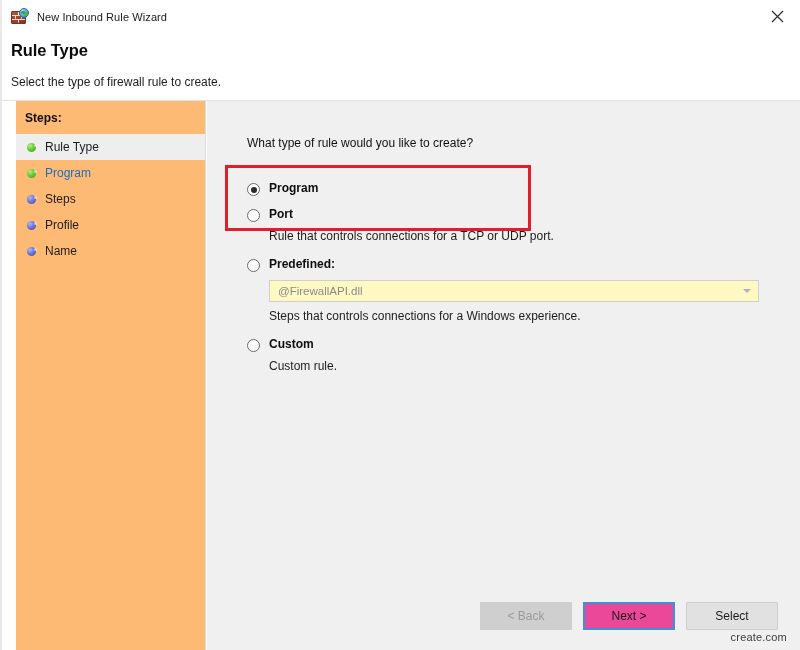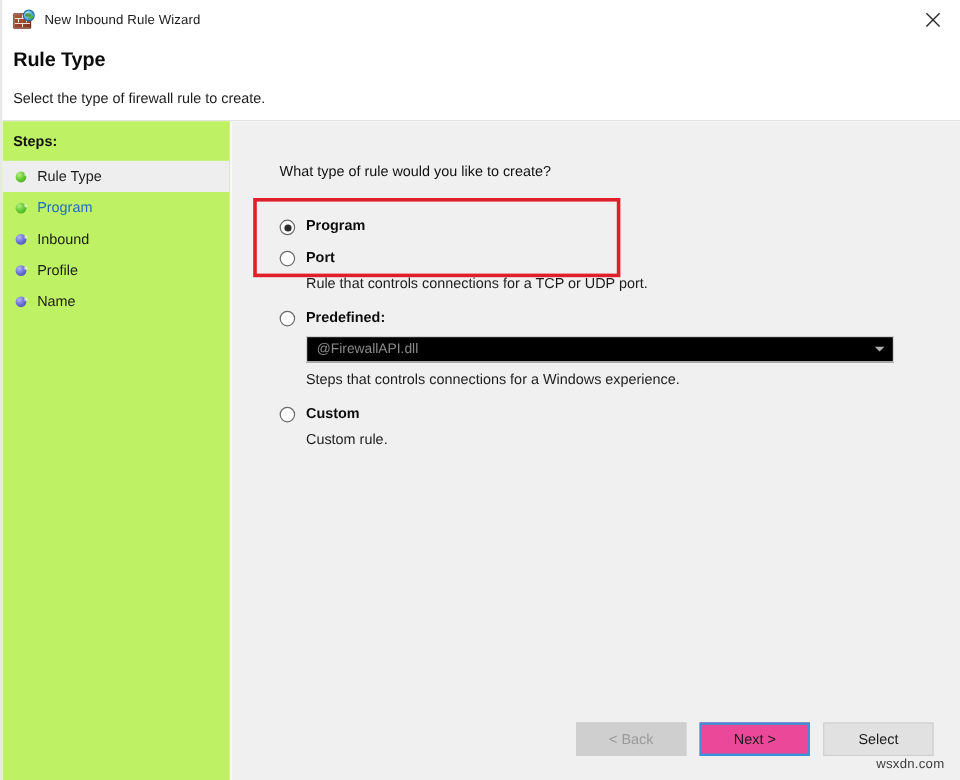--- a/index.html
+++ b/index.html
@@ -127,23 +127,24 @@
     display: flex;
     height: 549px;
     background: #ffffff;
   }
 
   
   #sidebar {
     position: relative;
     width: 190px;
     flex: 0 0 190px;
-    background: #bef264;
+    background: #fdba74;
     border-right: 1px solid #dcdcdc;
     padding-top: 9px;
+    margin-left: 14px;
   }
   #steps-label {
     font-size: 12px;
     font-weight: bold;
     color: #111111;
     padding: 0 0 8px 9px;
     line-height: 16px;
   }
   .step-item {
     display: flex;
@@ -244,21 +245,21 @@
     height: 66px;
     border: 3px solid #e11e2b;
     pointer-events: none;
   }
 
   
   #predefined-combo {
     margin: 8px 0 0 22px;
     width: 490px;
     height: 22px;
-    background: #000000;
+    background: #fef9c3;
     border: 1px solid #cfcfcf;
     display: flex;
     align-items: center;
     justify-content: space-between;
     padding: 0 7px 0 8px;
     cursor: default;
   }
   #predefined-combo-value {
     font-size: 11.5px;
     color: #8a8a8a;
@@ -351,21 +352,21 @@
         <span class="step-text">Rule Type</span>
       </div>
 
       <div class="step-item current-label">
         <span class="step-bullet done"></span>
         <span class="step-text">Program</span>
       </div>
 
       <div class="step-item">
         <span class="step-bullet pending"></span>
-        <span class="step-text">Inbound</span>
+        <span class="step-text">Steps</span>
       </div>
 
       <div class="step-item">
         <span class="step-bullet pending"></span>
         <span class="step-text">Profile</span>
       </div>
 
       <div class="step-item">
         <span class="step-bullet pending"></span>
         <span class="step-text">Name</span>
@@ -418,14 +419,14 @@
       <div id="footer">
         <div id="button-row">
           <button class="btn disabled">&lt; Back</button>
           <button class="btn default">Next &gt;</button>
           <button class="btn">Select</button>
         </div>
       </div>
     </div>
   </div>
 
-  <div id="watermark">wsxdn.com</div>
+  <div id="watermark">create.com</div>
 </div>
 
 </body></html>

